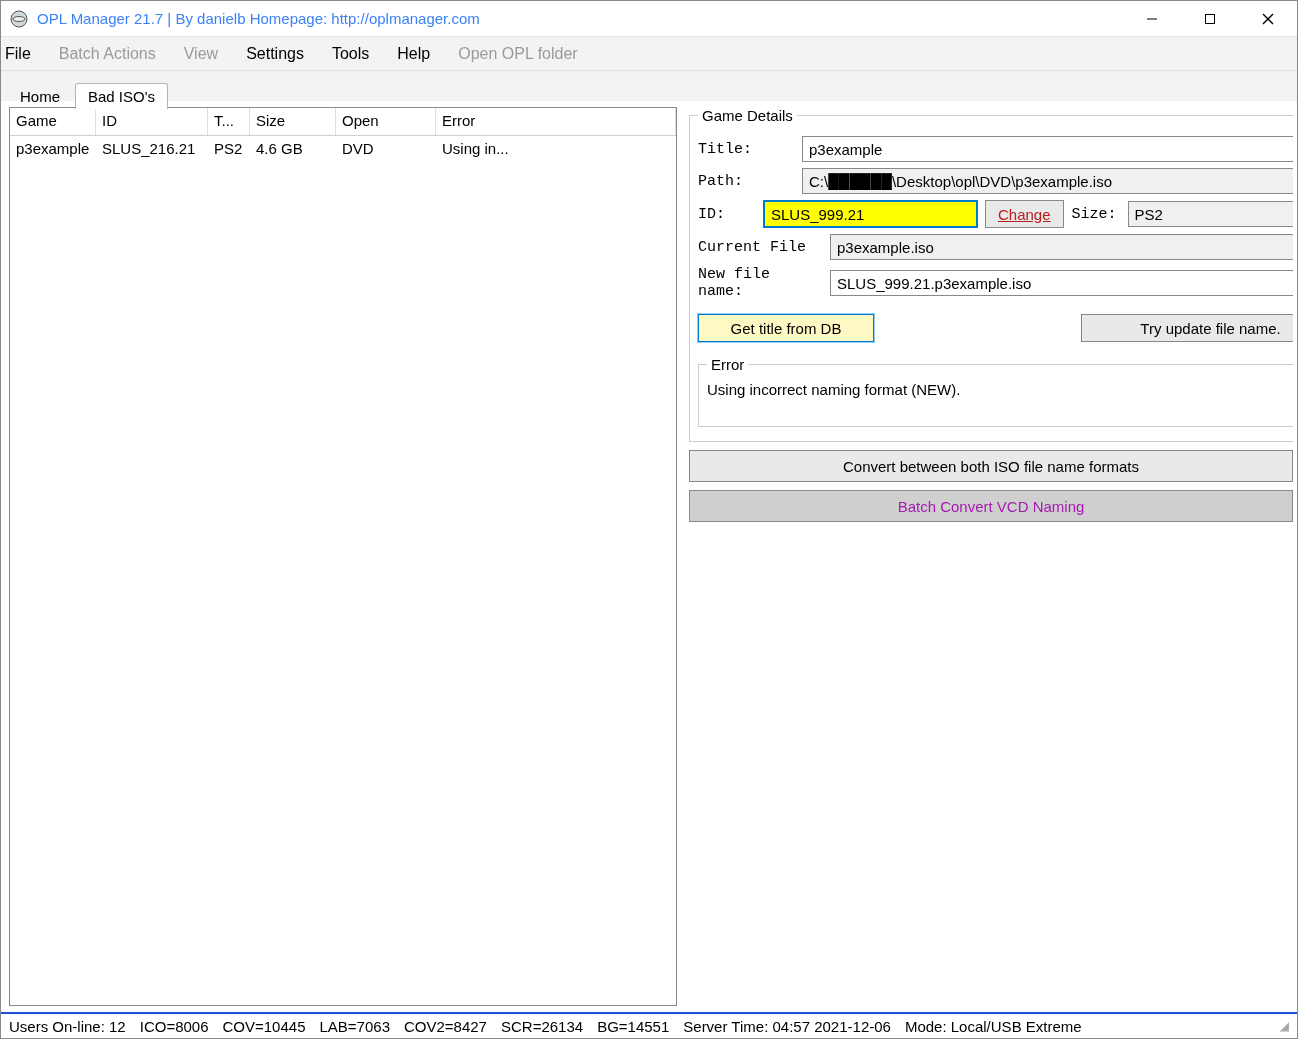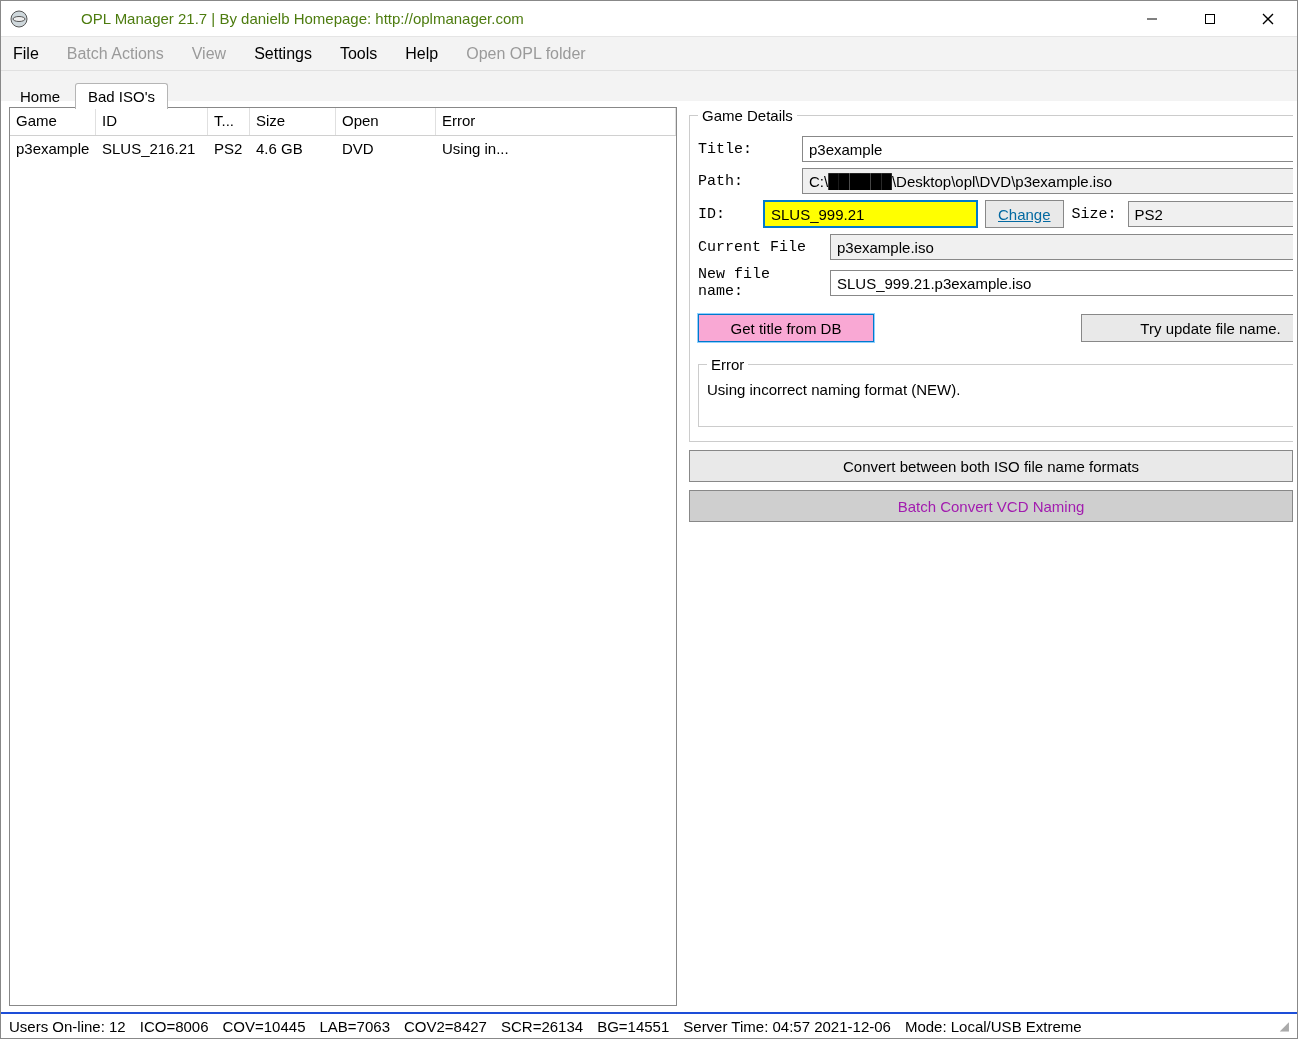--- a/index.html
+++ b/index.html
@@ -1,26 +1,26 @@
 <!DOCTYPE html>
 <html><head>
 <meta charset="utf-8">
 <style>
 * { box-sizing: border-box; margin: 0; padding: 0; font-family: "Segoe UI", Tahoma, sans-serif; }
 body { background: #fff; width: 1298px; height: 1039px; overflow: hidden; border: 1px solid #888; display: flex; flex-direction: column; }
 
 
 .titlebar { height: 36px; display: flex; align-items: center; padding: 0 0 0 8px; border-bottom: 1px solid #e5e5e5; }
 .titlebar .app-icon { width: 20px; height: 20px; margin-right: 8px; display:inline-flex; }
-.titlebar .title { font-size: 15px; color: #4d7c0f; flex: 0 0 auto; margin-left: 44px; }
+.titlebar .title { font-size: 15px; color: #3b82f6; flex: 0 0 auto; }
 .titlebar .spacer { flex: 1; }
 .winbtn { width: 58px; height: 36px; display: flex; align-items: center; justify-content: center; color: #000; }
 
 
-.menubar { height: 34px; background: #f3f3f3; border-bottom: 1px solid #e0e0e0; display: flex; align-items: center; padding: 0 12px; gap: 28px; font-size: 16px; }
+.menubar { height: 34px; background: #f3f3f3; border-bottom: 1px solid #e0e0e0; display: flex; align-items: center; padding: 0 4px; gap: 28px; font-size: 16px; }
 .menubar .mitem { color: #000; cursor: default; }
 .menubar .mitem.disabled { color: #9a9a9a; }
 
 
 .tabs { height: 30px; background: #f3f3f3; display: flex; align-items: flex-end; padding: 0 6px; font-size: 15px; }
 .tab { padding: 4px 12px; border: 1px solid transparent; border-bottom: none; margin-right: 2px; position: relative; top: 8px; }
 .tab.active { background: #fff; border-color: #b5b5b5; border-top-left-radius: 3px; border-top-right-radius: 3px; }
 .tab.inactive { color: #000; }
 
 
@@ -44,22 +44,22 @@
 fieldset.details { border: 1px solid #ccc; padding: 6px 8px 14px 8px; font-size: 15px; }
 fieldset.details > legend { font-size: 15px; padding: 0 4px; }
 
 .frow { display: flex; align-items: center; margin-top: 6px; gap: 8px; }
 .flabel { width: 96px; font-size: 15px; font-family: Liberation Mono, monospace; }
 .finput { flex: 1; height: 26px; border: 1px solid #888; padding: 2px 6px; font-size: 15px; background: #fff; }
 .finput.ro { background: #f0f0f0; }
 .finput.highlight { background: #ffff00; border: 1px solid #007acc; outline: 1px solid #007acc; }
 
 .btn { height: 28px; border: 1px solid #888; background: #e9e9e9; font-size: 15px; padding: 0 12px; cursor: default; }
-.btn.link { color: #0369a1; text-decoration: underline; background:#e9e9e9; }
-.btn.primary-outline { background:#f9a8d4; border: 1px solid #007acc; outline: 1px solid #8fd0ff; }
+.btn.link { color: #b91c1c; text-decoration: underline; background:#e9e9e9; }
+.btn.primary-outline { background:#fef9c3; border: 1px solid #007acc; outline: 1px solid #8fd0ff; }
 .btn.wide { flex: 1; }
 
 .row-buttons { display: flex; gap: 16px; margin-top: 14px; }
 
 fieldset.errorbox { border: 1px solid #ccc; margin-top: 14px; padding: 8px 8px 28px 8px; }
 fieldset.errorbox > legend { padding: 0 4px; }
 
 .big-btn { height: 32px; border: 1px solid #888; background: #e9e9e9; font-size: 15px; }
 .big-btn.disabled { color: #a21caf; background:#cfcfcf; }
 

